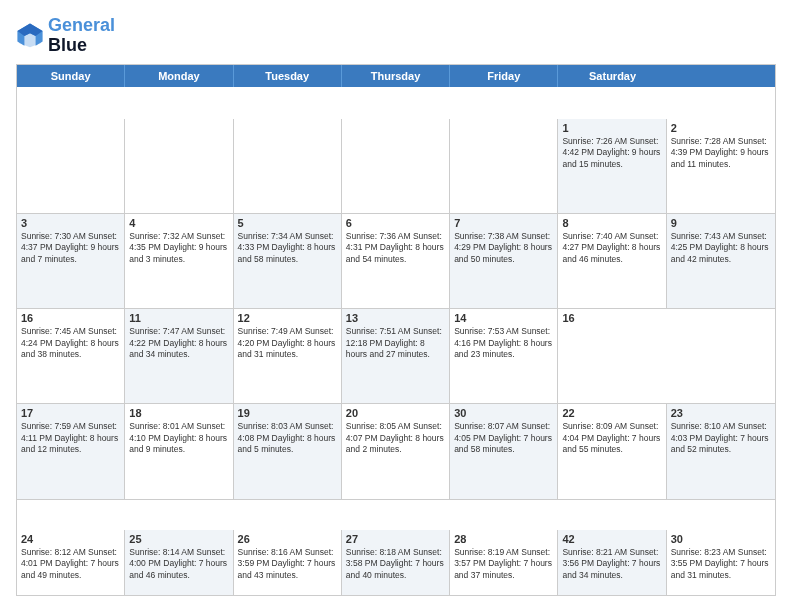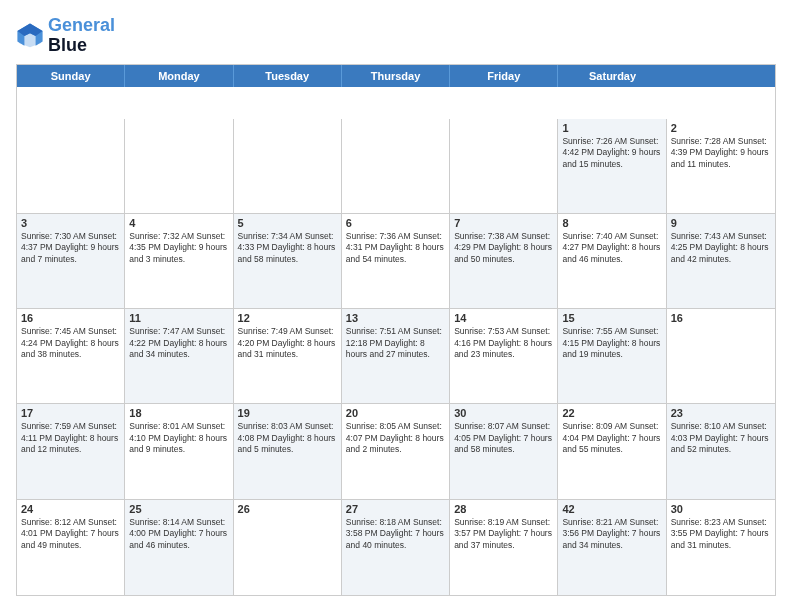--- a/index.html
+++ b/index.html
@@ -81,20 +81,21 @@
       grid-template-rows: repeat(5, 1fr);
       flex: 1;
     }
     .calendar-week {
       display: grid;
       grid-template-columns: repeat(7, 1fr);
       border-bottom: 1px solid #ccc;
     }
     .calendar-week:last-child {
       border-bottom: none;
+      margin-top: 30px;
     }
     .calendar-cell {
       border-right: 1px solid #ccc;
       padding: 3px 4px;
       font-size: 9px;
       color: #333;
       background: #fff;
       min-height: 0;
     }
     .calendar-cell:last-child {
@@ -237,26 +238,20 @@
             <div class="cell-info">Sunrise: 7:51 AM
 Sunset: 12:18 PM
 Daylight: 8 hours and 27 minutes.</div>
           </div>
           <div class="calendar-cell">
             <span class="cell-date">14</span>
             <div class="cell-info">Sunrise: 7:53 AM
 Sunset: 4:16 PM
 Daylight: 8 hours and 23 minutes.</div>
           </div>
-          <div class="calendar-cell shaded">
-            <span class="cell-date">15</span>
-            <div class="cell-info">Sunrise: 7:55 AM
-Sunset: 4:15 PM
-Daylight: 8 hours and 19 minutes.</div>
-          </div>
           <div class="calendar-cell">
             <span class="cell-date">16</span>
           </div>
         </div>
         <div class="calendar-week">
           <div class="calendar-cell shaded">
             <span class="cell-date">17</span>
             <div class="cell-info">Sunrise: 7:59 AM
 Sunset: 4:11 PM
 Daylight: 8 hours and 12 minutes.</div>
@@ -306,20 +301,23 @@
 Daylight: 7 hours and 49 minutes.</div>
           </div>
           <div class="calendar-cell shaded">
             <span class="cell-date">25</span>
             <div class="cell-info">Sunrise: 8:14 AM
 Sunset: 4:00 PM
 Daylight: 7 hours and 46 minutes.</div>
           </div>
           <div class="calendar-cell">
             <span class="cell-date">26</span>
+            <div class="cell-info">Sunrise: 8:16 AM
+Sunset: 3:59 PM
+Daylight: 7 hours and 43 minutes.</div>
           </div>
           <div class="calendar-cell shaded">
             <span class="cell-date">27</span>
             <div class="cell-info">Sunrise: 8:18 AM
 Sunset: 3:58 PM
 Daylight: 7 hours and 40 minutes.</div>
           </div>
           <div class="calendar-cell">
             <span class="cell-date">28</span>
             <div class="cell-info">Sunrise: 8:19 AM

